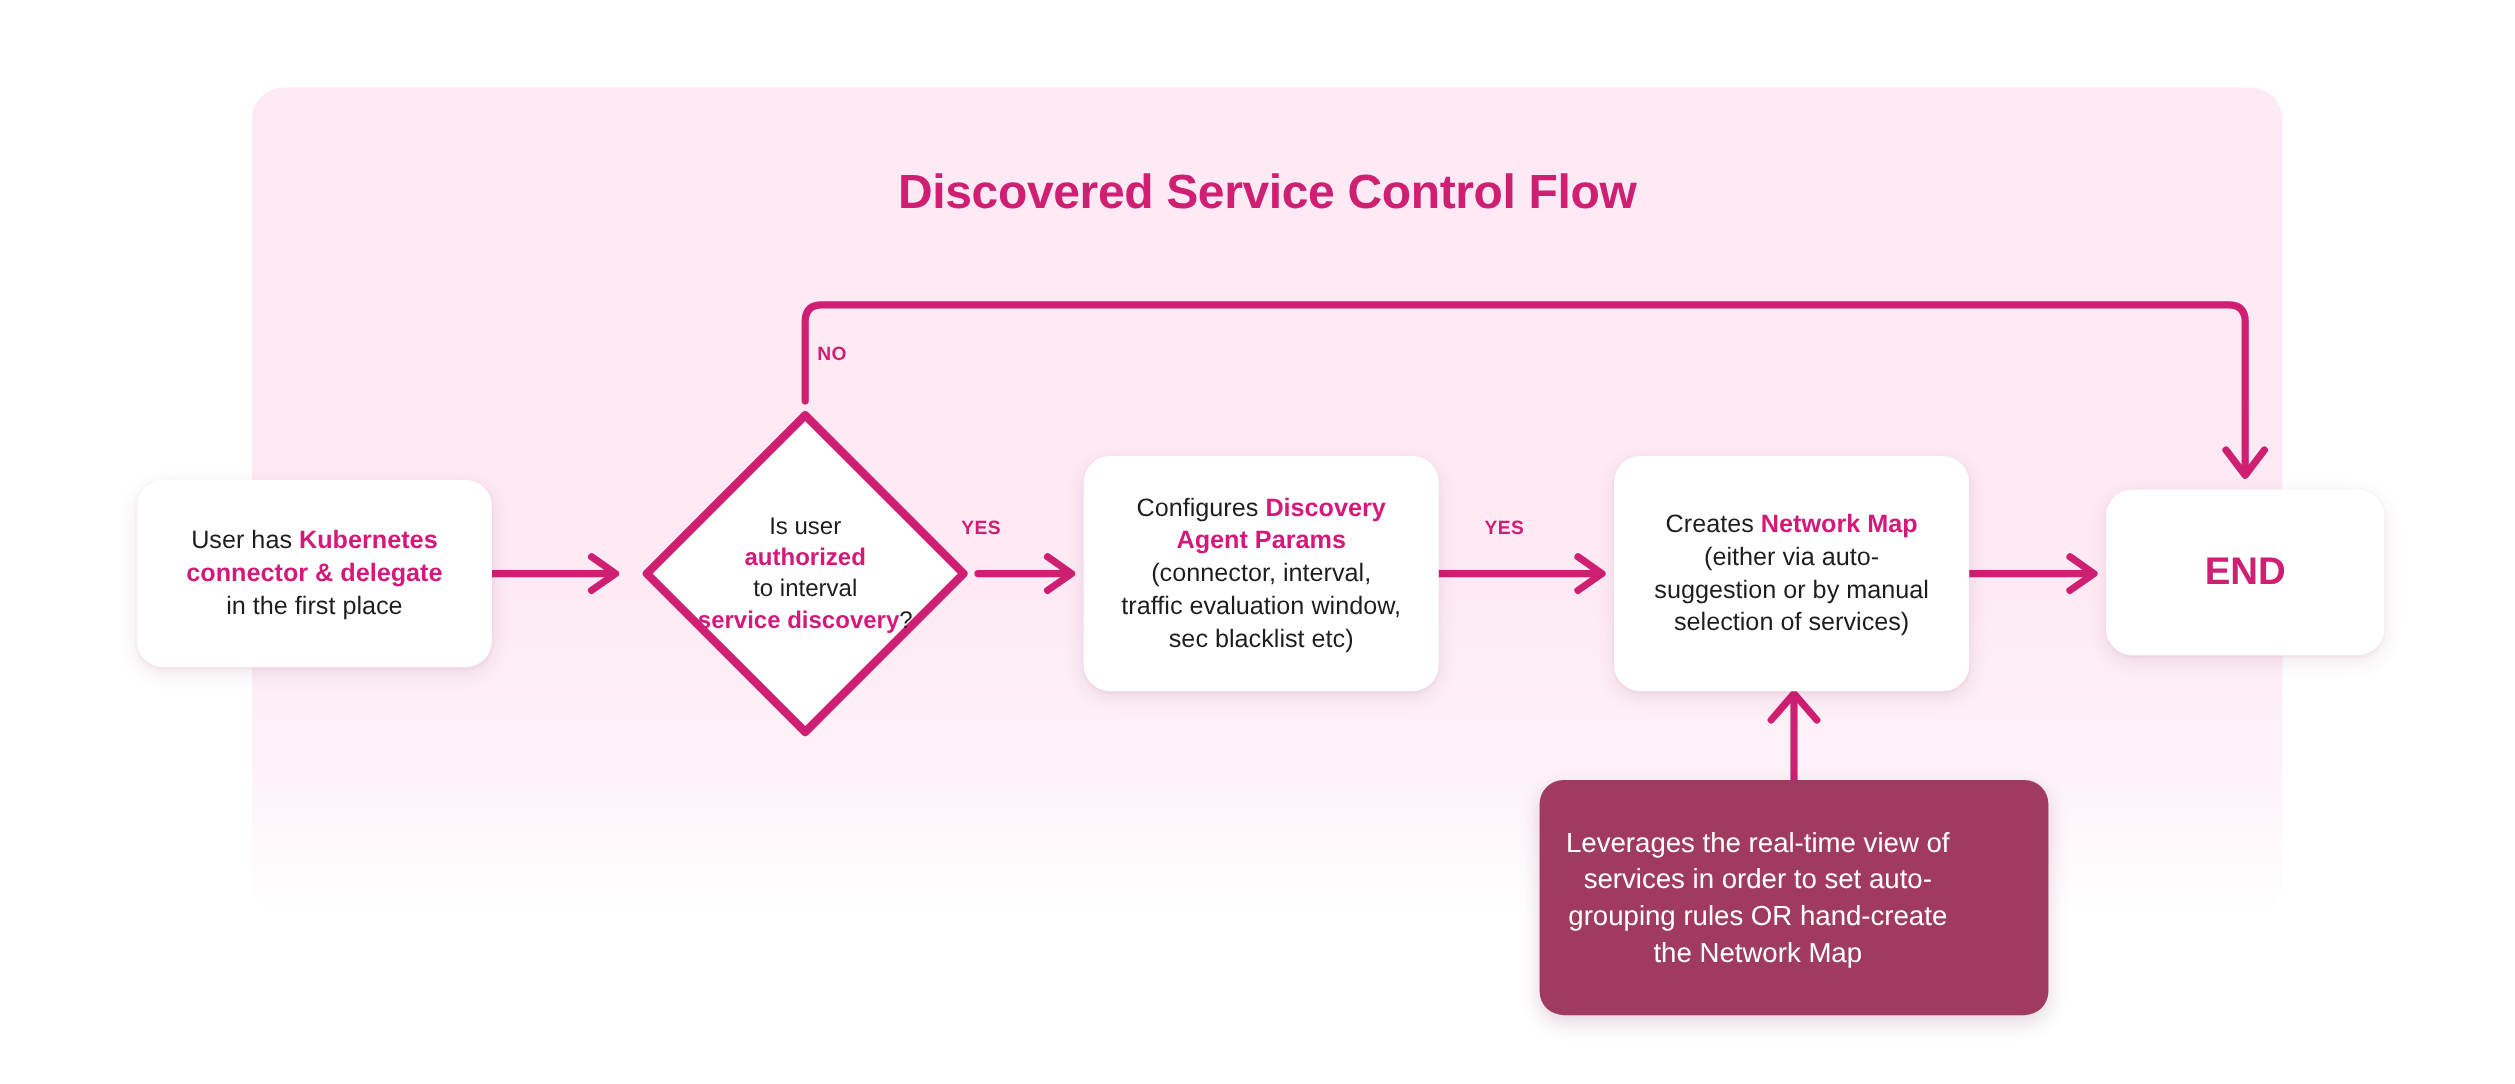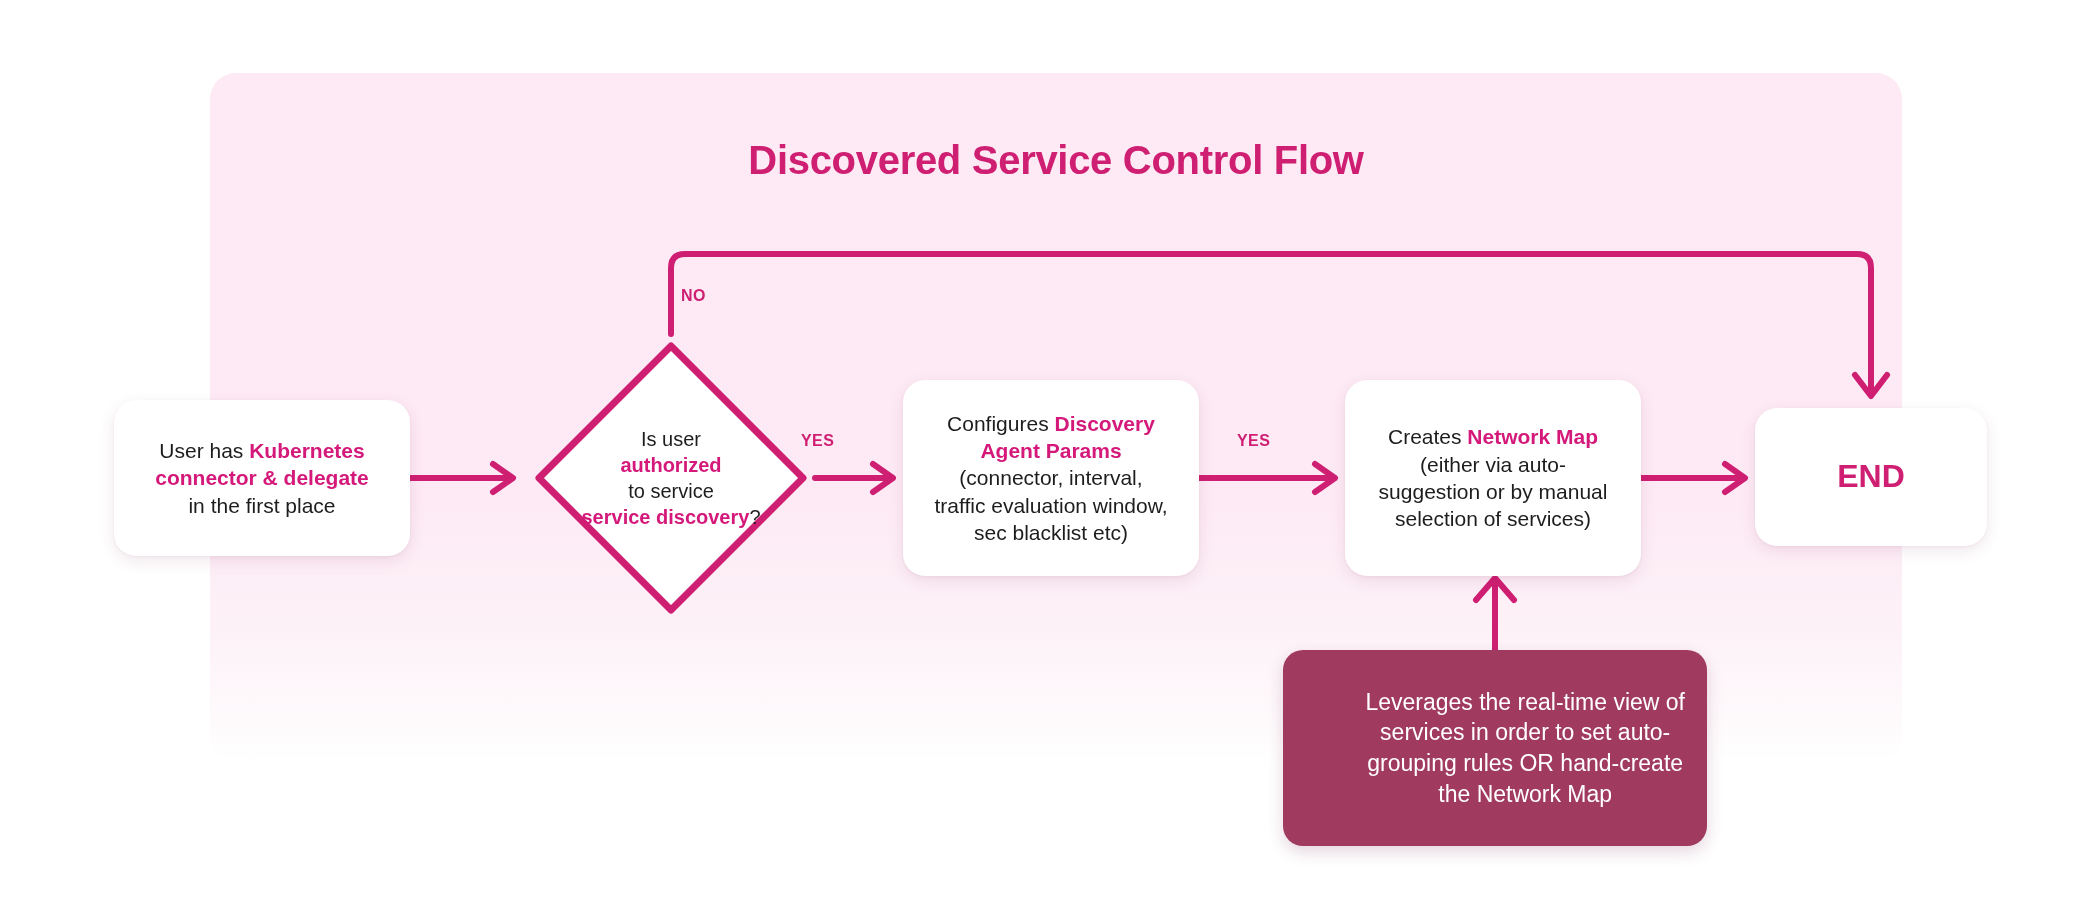--- a/index.html
+++ b/index.html
@@ -78,21 +78,21 @@
     position: absolute;
     left: 1283px;
     top: 650px;
     width: 424px;
     height: 196px;
     background: #a03a5e;
     border-radius: 20px;
     box-shadow: 0 6px 16px rgba(110, 30, 70, 0.18);
     display: flex;
     align-items: center;
-    justify-content: flex-end;
+    justify-content: flex-start;
     text-align: center;
     color: #ffffff;
     font-size: 23px;
     line-height: 1.33;
     padding: 12px 22px;
   }
 
   
   #diamond-wrap {
     position: absolute;
@@ -176,21 +176,21 @@
       </div>
   </div>
 
   <div id="diamond-wrap">
     <svg viewBox="0 0 288 288" width="288" height="288">
       <path d="M 144 12 L 276 144 L 144 276 L 12 144 Z" fill="#ffffff" stroke="#cf1f72" stroke-width="7" stroke-linejoin="round"></path>
     </svg>
     <div id="diamond-text">
         <div><span>Is user</span></div>
         <div><span class="hl">authorized</span></div>
-        <div><span>to service</span></div>
+        <div><span>to interval</span></div>
         <div><span class="hl">service discovery</span><span>?</span></div>
       </div>
   </div>
 
   <div class="node-box" id="box-config">
     <div>
         <div><span>Configures </span><span class="hl">Discovery</span></div>
         <div><span class="hl">Agent Params</span></div>
         <div><span>(connector, interval,</span></div>
         <div><span>traffic evaluation window,</span></div>

